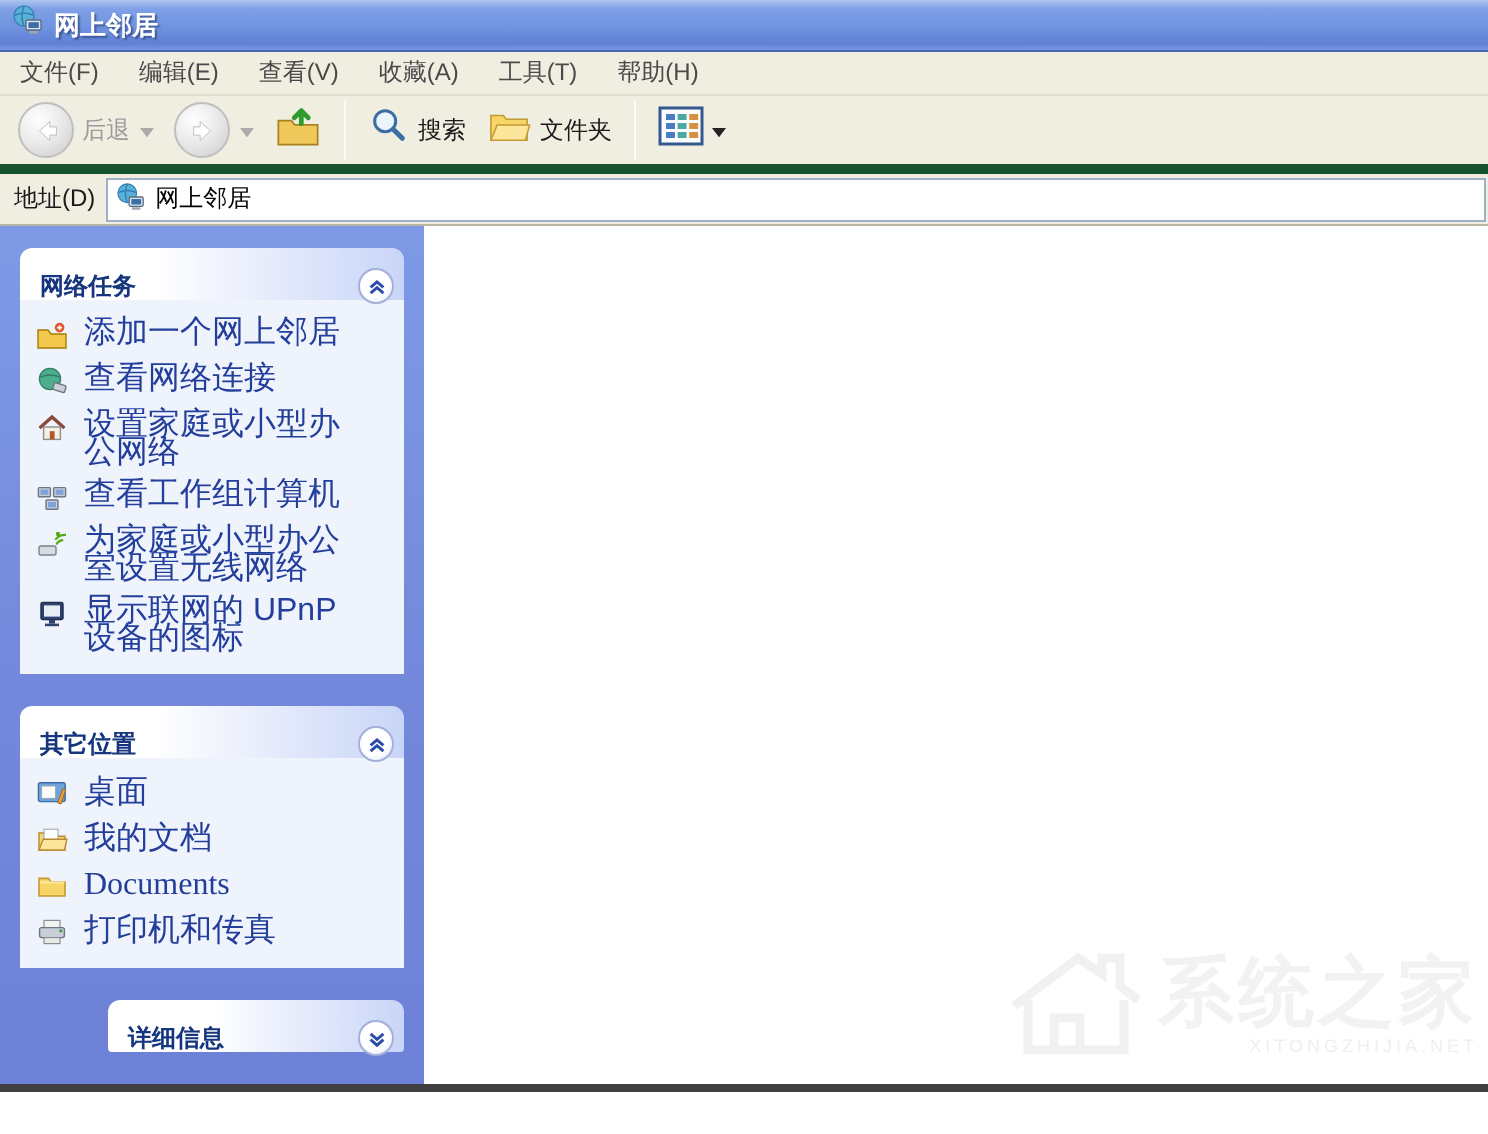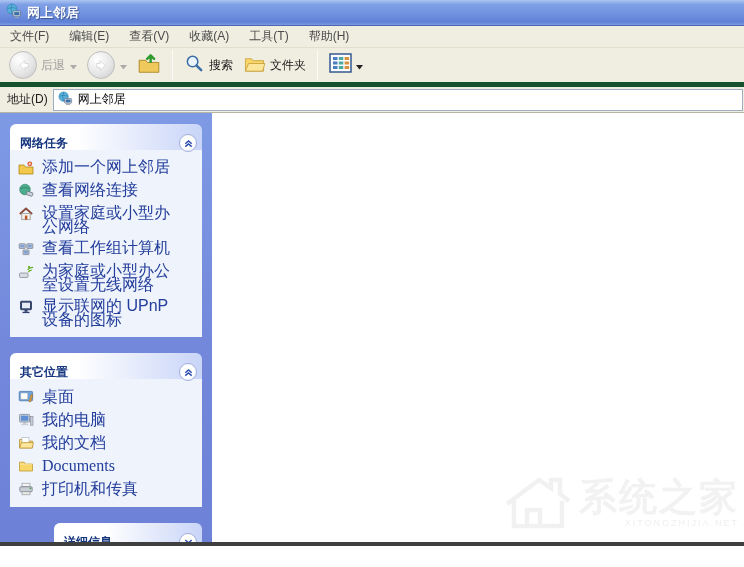--- a/index.html
+++ b/index.html
@@ -318,32 +318,20 @@
                 <rect x="1.2" y="2.4" width="13.4" height="9.4" rx="1" fill="#6FA4DC" stroke="#3C6EA5" stroke-width="0.7"></rect>
                 <rect x="2.8" y="4" width="7" height="6.2" fill="#FDFDFB" stroke="#9AA4AE" stroke-width="0.5"></rect>
                 <path d="M10.8 12.4 L13.4 5.4 L14.8 6 L12.5 13 z" fill="#E8A33D" stroke="#9C6B1E" stroke-width="0.5"></path>
               </svg>
             </span>
             <span class="task-label place-label">桌面</span>
           </div>
           <div class="task-item">
             <span class="task-icon">
               <svg width="16" height="16" viewBox="0 0 16 16">
-                <rect x="1.6" y="2.4" width="10" height="7.6" rx="0.8" fill="#D5DAE2" stroke="#6E7686" stroke-width="0.7"></rect>
-                <rect x="2.8" y="3.6" width="7.6" height="5.2" fill="#5E8FD2"></rect>
-                <rect x="5.2" y="10" width="3" height="1.6" fill="#AEB4BE"></rect>
-                <rect x="3.2" y="11.8" width="7" height="1.4" fill="#C9CED6"></rect>
-                <rect x="12.4" y="4.6" width="2.6" height="8.6" fill="#C9CED6" stroke="#6E7686" stroke-width="0.5"></rect>
-              </svg>
-            </span>
-            <span class="task-label place-label">我的电脑</span>
-          </div>
-          <div class="task-item">
-            <span class="task-icon">
-              <svg width="16" height="16" viewBox="0 0 16 16">
                 <path d="M1.5 4.5 h4.5 l1.2 1.6 H14.5 V13 H1.5 z" fill="#F5D77A" stroke="#B98A2D" stroke-width="0.7"></path>
                 <rect x="4" y="2.6" width="7" height="5.4" fill="#FFFFFF" stroke="#9AA4AE" stroke-width="0.5"></rect>
                 <path d="M1.5 13 L3.6 7.6 H15.4 L14.3 13 z" fill="#FBE69B" stroke="#B98A2D" stroke-width="0.7"></path>
               </svg>
             </span>
             <span class="task-label place-label">我的文档</span>
           </div>
           <div class="task-item">
             <span class="task-icon">
               <svg width="16" height="16" viewBox="0 0 16 16">

